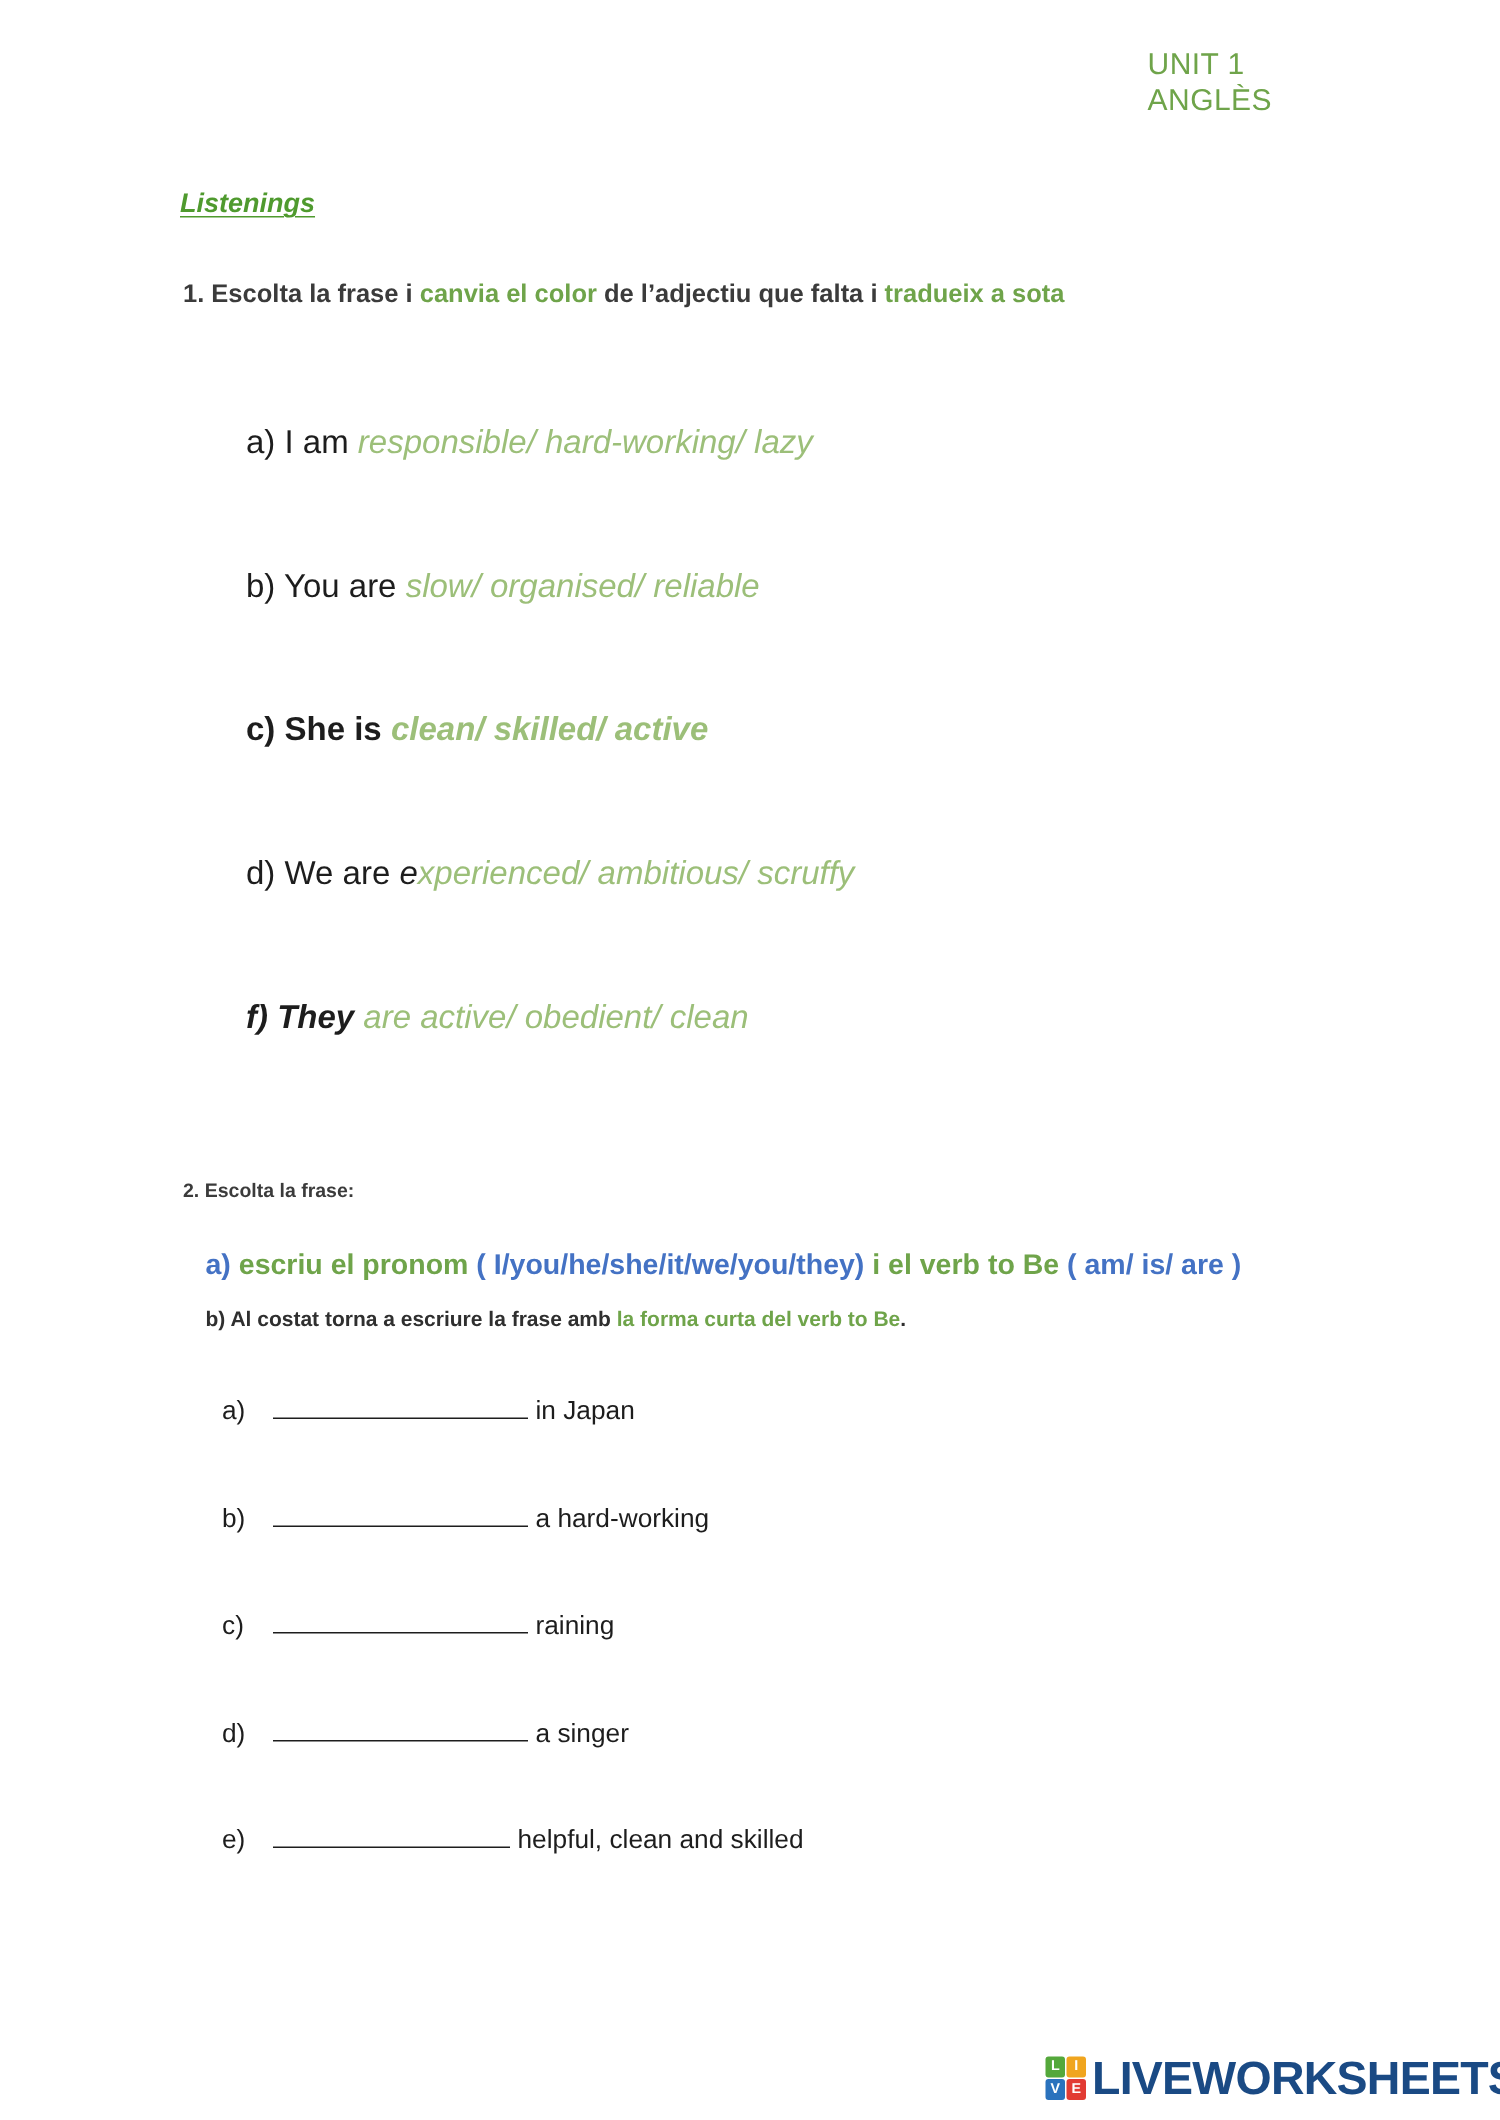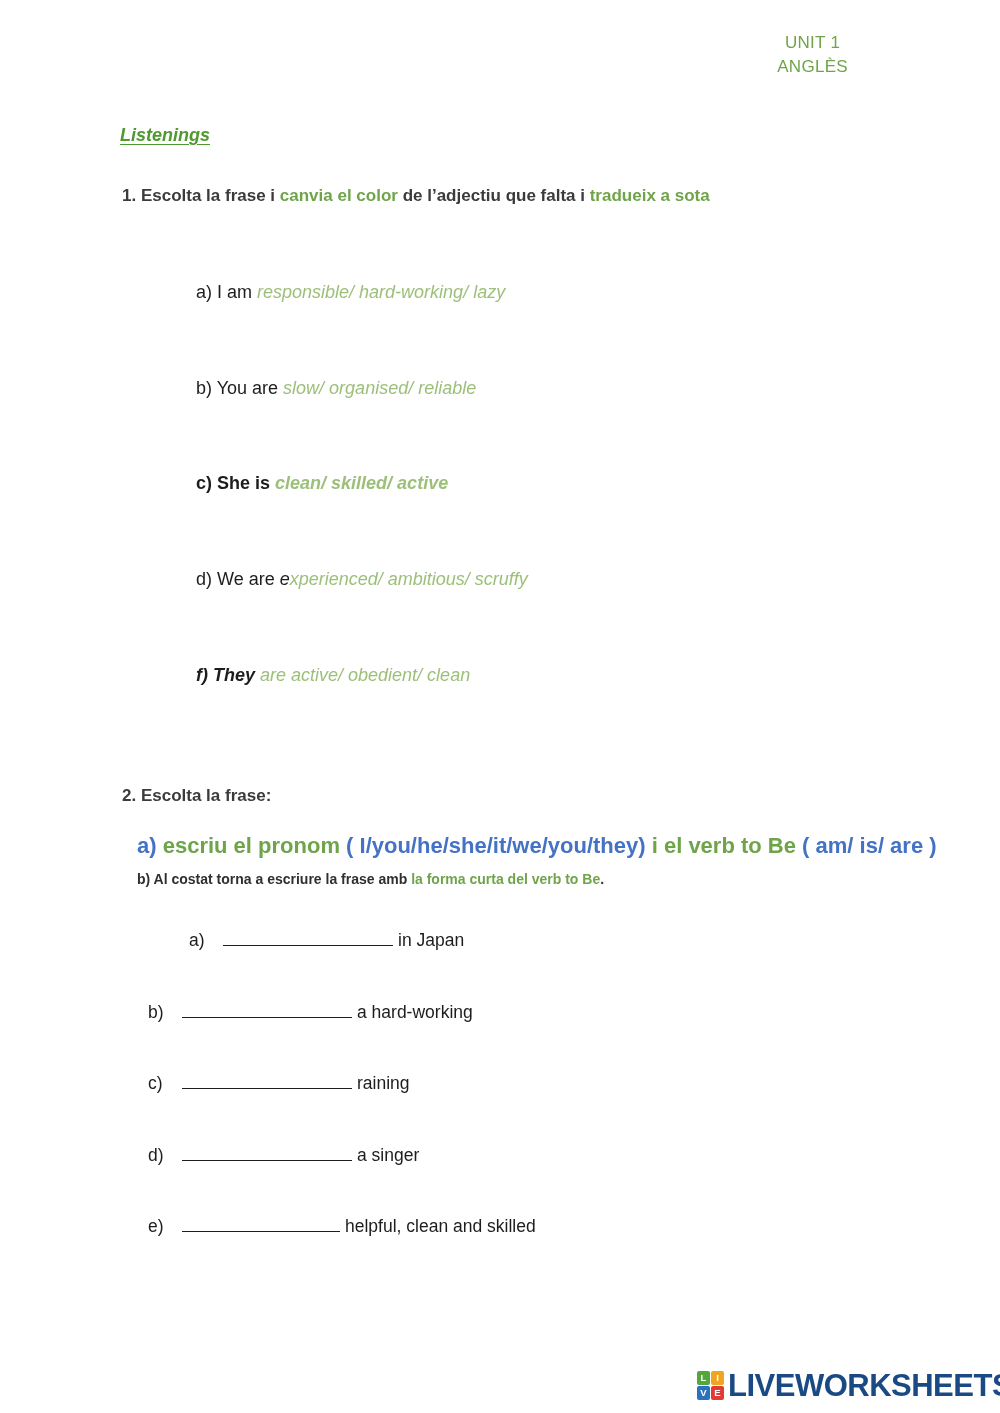--- a/index.html
+++ b/index.html
@@ -14,24 +14,24 @@
     font-family: "Liberation Sans", sans-serif;
     color: #222222;
     overflow: hidden;
   }
 
   
   .header {
     position: absolute;
     top: 31px;
     right: 152px;
-    text-align: center;
+    text-align: left;
     line-height: 24px;
     color: #6fa44a;
-    font-size: 17px;
+    font-size: 20px;
     letter-spacing: 0.3px;
   }
   .header div { white-space: nowrap; }
 
   
   .page {
     position: absolute;
     top: 0;
     left: 0;
     width: 1000px;
@@ -56,53 +56,53 @@
     font-size: 17px;
     font-weight: bold;
     color: #3b3b3b;
     white-space: nowrap;
   }
   .instruction1 .g { color: #6fa44a; }
 
   
   .ex1-item {
     position: absolute;
-    left: 196px;
-    font-size: 18px;
+    left: 164px;
+    font-size: 22px;
     color: #1d1d1d;
     white-space: nowrap;
   }
   .ex1-item .opts {
     color: #9cbf79;
     font-style: italic;
   }
   .ex1-item .lead-italic {
     font-style: italic;
     font-weight: bold;
   }
   .ex1-item .split-e {
     font-style: italic;
     color: #1d1d1d;
   }
 
   .instruction2 {
     position: absolute;
     top: 786px;
     left: 122px;
-    font-size: 17px;
+    font-size: 13px;
     font-weight: bold;
     color: #3b3b3b;
     white-space: nowrap;
   }
 
   .sub-a {
     position: absolute;
     top: 833px;
     left: 137px;
-    font-size: 22px;
+    font-size: 19px;
     font-weight: bold;
     white-space: nowrap;
     color: #4472c4;
     text-align: center;
   }
   .sub-a .g { color: #6fa44a; }
   .sub-a .b { color: #4472c4; }
 
   .sub-b {
     position: absolute;
@@ -211,21 +211,21 @@
   <div class="instruction2">2. Escolta la frase:</div>
 
   <div class="sub-a">
     <span class="b">a) </span><span class="g">escriu el pronom </span><span class="b">( I/you/he/she/it/we/you/they)</span><span class="g"> i el verb to Be </span><span class="b">( am/ is/ are )</span>
   </div>
 
   <div class="sub-b">
     <span>b) Al costat torna a escriure la frase amb </span><span class="g">la forma curta del verb to Be</span><span>.</span>
   </div>
 
-  <div class="ex2-item" style="top:930px;margin-left:41px;">
+  <div class="ex2-item" style="top:930px;">
     <span class="marker">a)</span><span class="blank" style="width:170px;"></span><span>in Japan</span>
   </div>
 
   <div class="ex2-item" style="top:1002px;">
     <span class="marker">b)</span><span class="blank" style="width:170px;"></span><span>a hard-working</span>
   </div>
 
   <div class="ex2-item" style="top:1073px;">
     <span class="marker">c)</span><span class="blank" style="width:170px;"></span><span>raining</span>
   </div>

